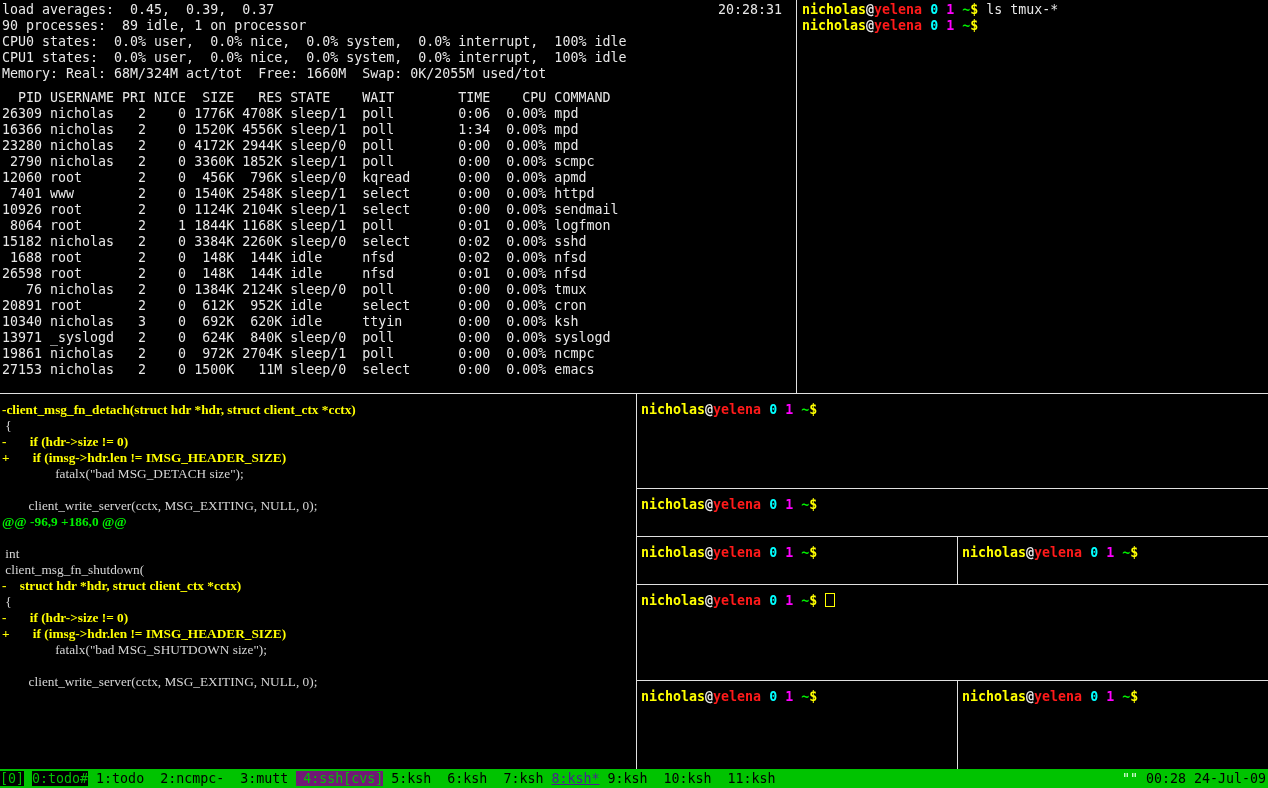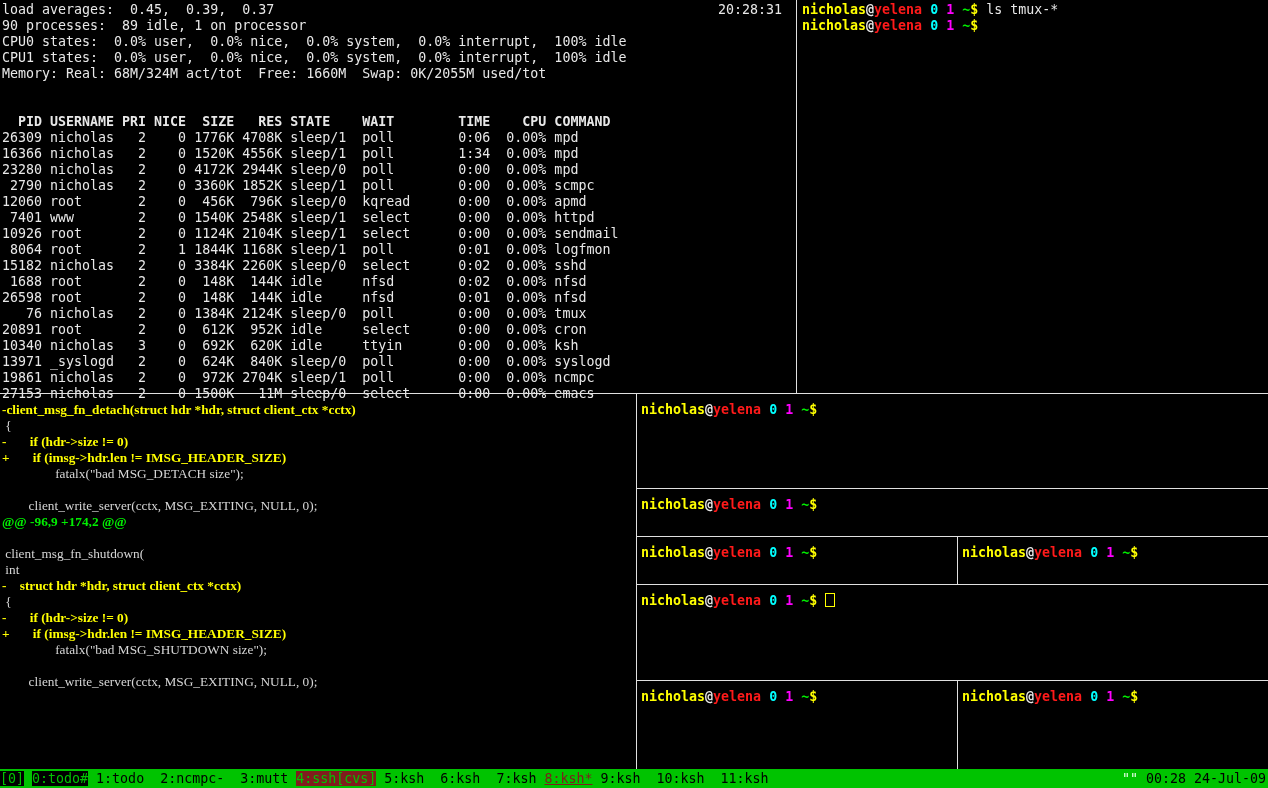--- a/index.html
+++ b/index.html
@@ -16,42 +16,42 @@
   .lc-hunk{color:#00ee00;font-weight:bold;}
   #emacs-lines div{height:16px;line-height:16px;white-space:pre;font-family:Liberation Serif, serif;}
   
   #statusbar{position:absolute;left:0;top:769px;width:1268px;height:19px;line-height:19px;
              background:#00c300;color:#000;white-space:pre;display:flex;overflow:hidden;}
   #status-left{flex:0 0 auto;white-space:pre;}
   #status-spacer{flex:1 1 auto;}
   #status-right{flex:0 0 auto;white-space:pre;padding-right:2px;}
   .st-win{color:#000000;}
   .st-alert{background:#000000;color:#00c300;}
-  .st-current{background:#7f1d1d;color:#00c300;}
-  .st-marked{color:#7f1d1d;text-decoration:underline;}
+  .st-current{background:#701a75;color:#00c300;padding-left:7px;}
+  .st-marked{color:#4c1d95;text-decoration:underline;}
   .st-title{color:#e8ffe8;}
   .st-time{color:#000000;}
   
   .cursor-box{display:inline-block;width:8px;height:12px;border:1px solid #ffff00;
               margin-left:8px;vertical-align:-2px;}
   .clock{position:absolute;left:718px;top:2px;height:16px;line-height:16px;white-space:pre;}
 </style>
 </head>
 <body>
 
 <div id="screen">
 
   <div class="pane" id="top-left" style="left:0;top:0;width:796px;height:393px;">
     <div style="position:absolute;left:2px;top:2px;">
       <pre>load averages:  0.45,  0.39,  0.37
 90 processes:  89 idle, 1 on processor
 CPU0 states:  0.0% user,  0.0% nice,  0.0% system,  0.0% interrupt,  100% idle
 CPU1 states:  0.0% user,  0.0% nice,  0.0% system,  0.0% interrupt,  100% idle
 Memory: Real: 68M/324M act/tot  Free: 1660M  Swap: 0K/2055M used/tot</pre>
-      <pre style="margin-top:32px;font-weight:bold;">  PID USERNAME PRI NICE  SIZE   RES STATE    WAIT        TIME    CPU COMMAND</pre>
+      <pre style="margin-top:8px;">  PID USERNAME PRI NICE  SIZE   RES STATE    WAIT        TIME    CPU COMMAND</pre>
       <pre>26309 nicholas   2    0 1776K 4708K sleep/1  poll        0:06  0.00% mpd
 16366 nicholas   2    0 1520K 4556K sleep/1  poll        1:34  0.00% mpd
 23280 nicholas   2    0 4172K 2944K sleep/0  poll        0:00  0.00% mpd
  2790 nicholas   2    0 3360K 1852K sleep/1  poll        0:00  0.00% scmpc
 12060 root       2    0  456K  796K sleep/0  kqread      0:00  0.00% apmd
  7401 www        2    0 1540K 2548K sleep/1  select      0:00  0.00% httpd
 10926 root       2    0 1124K 2104K sleep/1  select      0:00  0.00% sendmail
  8064 root       2    1 1844K 1168K sleep/1  poll        0:01  0.00% logfmon
 15182 nicholas   2    0 3384K 2260K sleep/0  select      0:02  0.00% sshd
  1688 root       2    0  148K  144K idle     nfsd        0:02  0.00% nfsd
@@ -79,24 +79,24 @@
 
   <div class="pane" id="emacs" style="left:0;top:394px;width:636px;height:374px;">
     <div id="emacs-lines" style="position:absolute;left:2px;top:8px;">
         <div class="lc-removed">-client_msg_fn_detach(struct hdr *hdr, struct client_ctx *cctx)</div>
         <div class="lc-ctx"> {</div>
         <div class="lc-removed">-       if (hdr-&gt;size != 0)</div>
         <div class="lc-added">+       if (imsg-&gt;hdr.len != IMSG_HEADER_SIZE)</div>
         <div class="lc-ctx">                fatalx("bad MSG_DETACH size");</div>
         <div class="lc-ctx">&nbsp;</div>
         <div class="lc-ctx">        client_write_server(cctx, MSG_EXITING, NULL, 0);</div>
-        <div class="lc-hunk">@@ -96,9 +174,2 @@</div>
+        <div class="lc-hunk">@@ -96,9 +186,0 @@</div>
         <div class="lc-ctx">&nbsp;</div>
+        <div class="lc-ctx"> int</div>
         <div class="lc-ctx"> client_msg_fn_shutdown(</div>
-        <div class="lc-ctx"> int</div>
         <div class="lc-removed">-    struct hdr *hdr, struct client_ctx *cctx)</div>
         <div class="lc-ctx"> {</div>
         <div class="lc-removed">-       if (hdr-&gt;size != 0)</div>
         <div class="lc-added">+       if (imsg-&gt;hdr.len != IMSG_HEADER_SIZE)</div>
         <div class="lc-ctx">                fatalx("bad MSG_SHUTDOWN size");</div>
         <div class="lc-ctx">&nbsp;</div>
         <div class="lc-ctx">        client_write_server(cctx, MSG_EXITING, NULL, 0);</div>
       </div>
 
   </div>

